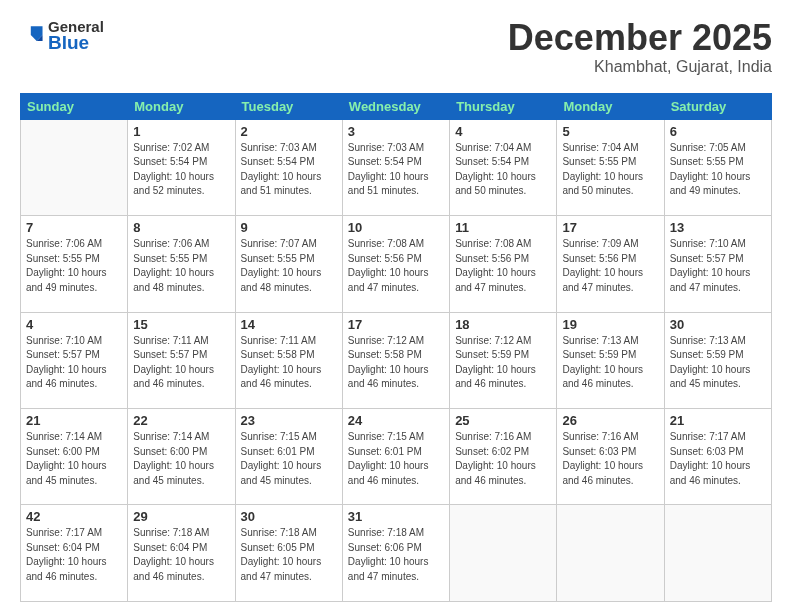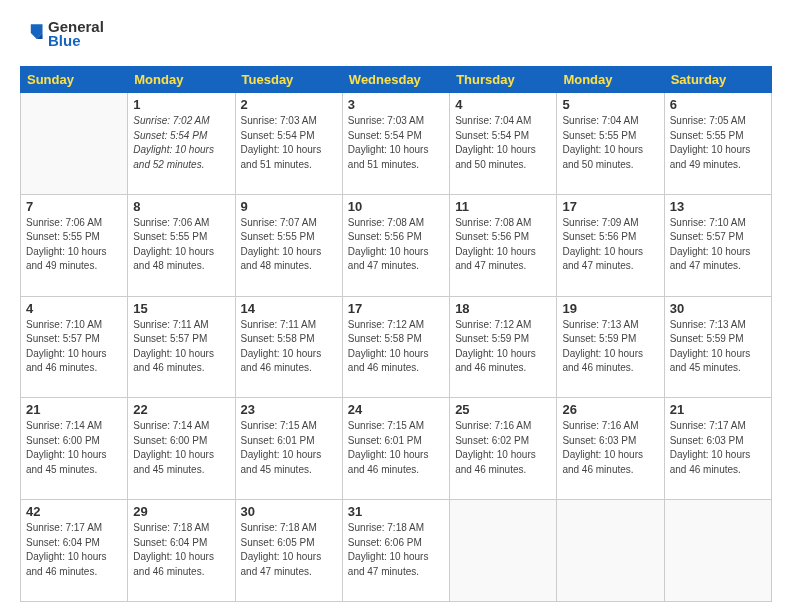--- a/index.html
+++ b/index.html
@@ -48,21 +48,21 @@
     }
     .calendar {
       flex: 1;
       border: 1px solid #ccc;
       border-collapse: collapse;
       width: 100%;
       table-layout: fixed;
     }
     .calendar th {
       background: #1565c0;
-      color: #fde047;
+      color: #86efac;
       text-align: left;
       padding: 5px 6px;
       font-size: 13px;
       font-weight: bold;
       border: 1px solid #1565c0;
     }
     .calendar td {
       border: 1px solid #ccc;
       vertical-align: top;
       padding: 4px 5px;
@@ -92,43 +92,47 @@
   <div class="header">
     <div class="logo">
       <div>
         <svg class="logo-icon" viewBox="0 0 30 25">
           <polygon points="12,2 28,2 28,14 20,22 12,14" fill="#1565c0"></polygon>
           <polygon points="20,22 28,14 28,22" fill="#0d47a1"></polygon>
         </svg>
       </div>
       <div style="margin-left:4px;">
         <div style="font-size:15px;font-weight:bold;color:#333;">General</div>
-        <div style="font-size:15px;font-weight:bold;color:#1565c0;margin-top:-3px;">Blue</div>
+        <div style="font-size:19px;font-weight:bold;color:#1565c0;margin-top:-3px;">Blue</div>
       </div>
+    </div>
+    <div class="title-block">
+      <div class="month-title">December 2025</div>
+      <div class="location">Khambhat, Gujarat, India</div>
     </div>
   </div>
 
   <table class="calendar">
     <thead>
       <tr>
         <th>Sunday</th>
         <th>Monday</th>
         <th>Tuesday</th>
         <th>Wednesday</th>
         <th>Thursday</th>
         <th>Monday</th>
         <th>Saturday</th>
       </tr>
     </thead>
     <tbody id="calendar-body">
     <tr>
           <td class="empty-cell"></td>
           <td>
             <div class="day-number">1</div>
-            <div class="day-info" style="white-space: pre-line; font-style: italic;">Sunrise: 7:02 AM
+            <div class="day-info" style="white-space: pre-line;">Sunrise: 7:02 AM
 Sunset: 5:54 PM
 Daylight: 10 hours
 and 52 minutes.</div>
           </td>
           <td>
             <div class="day-number">2</div>
             <div class="day-info" style="white-space: pre-line;">Sunrise: 7:03 AM
 Sunset: 5:54 PM
 Daylight: 10 hours
 and 51 minutes.</div>

